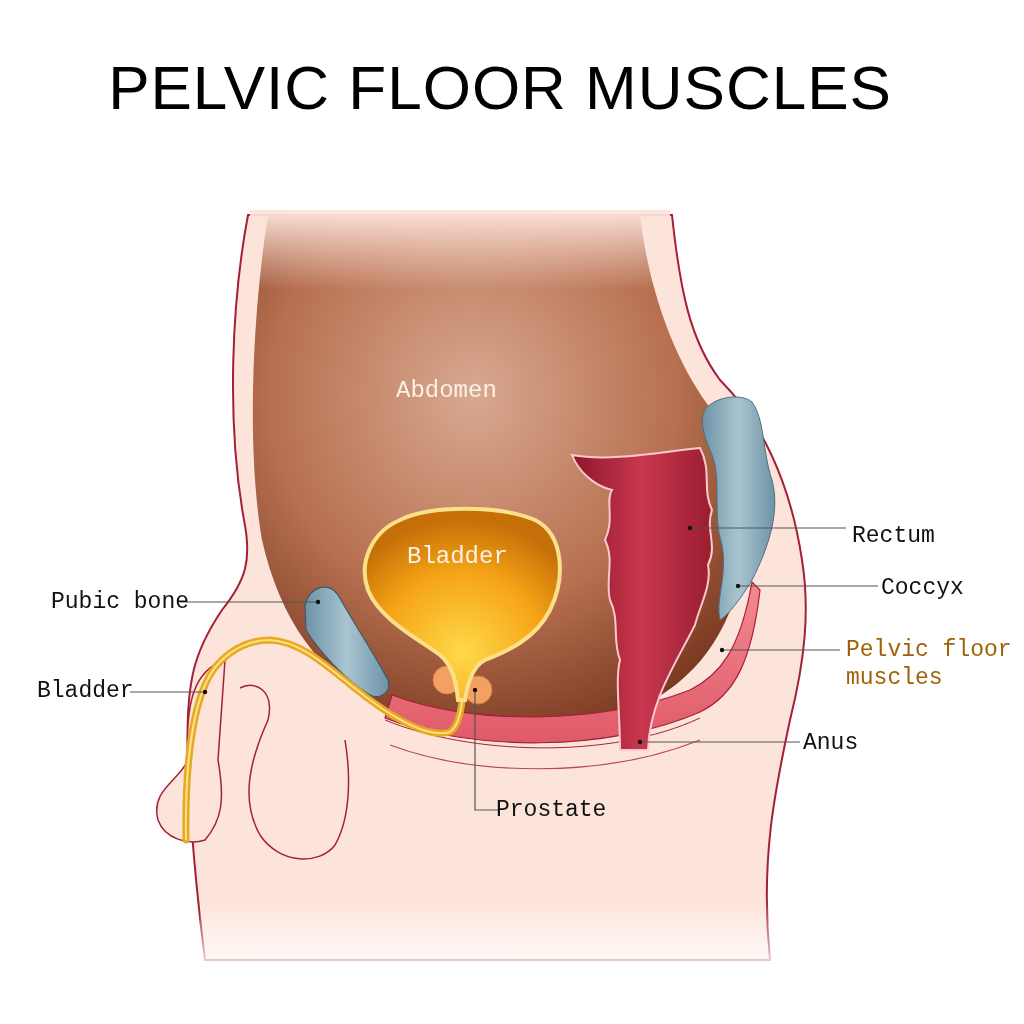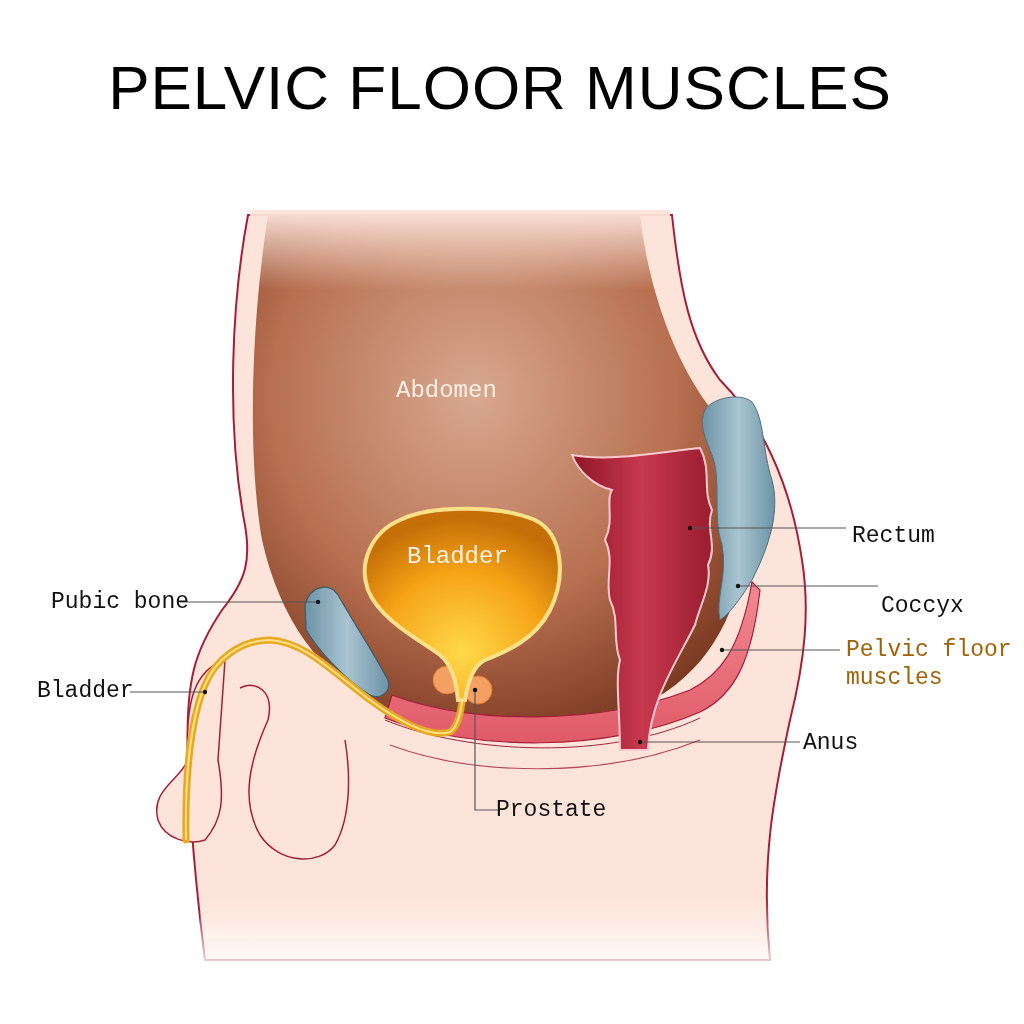--- a/index.html
+++ b/index.html
@@ -94,21 +94,21 @@
     <circle cx="640" cy="742" r="2.2"></circle>
     <circle cx="318" cy="602" r="2.2"></circle>
     <circle cx="205" cy="692" r="2.2"></circle>
     <circle cx="475" cy="690" r="2.2"></circle>
   </g>
 </svg>
 
 <div class="lbl inner" style="left:396px;top:377px;">Abdomen</div>
 <div class="lbl inner" style="left:407px;top:543px;">Bladder</div>
 <div class="lbl" style="left:852px;top:515px;margin-top:8px;">Rectum</div>
-<div class="lbl" style="left:881px;top:593px;">Coccyx</div>
+<div class="lbl" style="left:881px;top:575px;">Coccyx</div>
 <div class="lbl accent" style="left:846px;top:636px;">
   <div>Pelvic floor</div>
   <div>muscles</div>
 </div>
 <div class="lbl" style="left:803px;top:730px;text-align:right;">Anus</div>
 <div class="lbl" style="left:51px;top:589px;">Pubic bone</div>
 <div class="lbl" style="left:37px;top:678px;">Bladder</div>
 <div class="lbl" style="left:496px;top:797px;">Prostate</div>
 
 </body></html>

